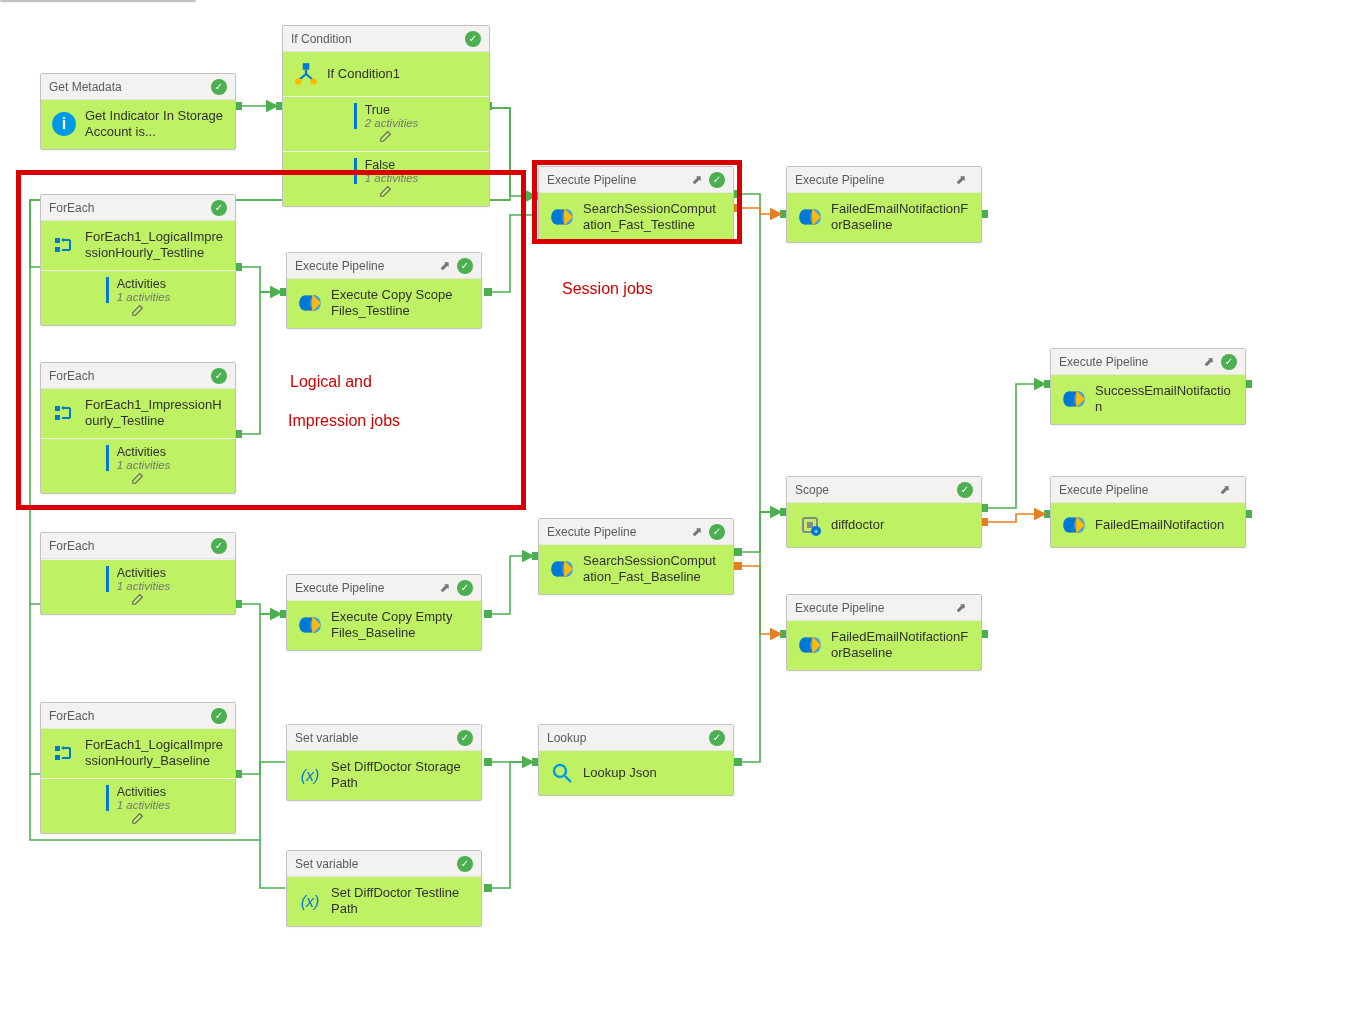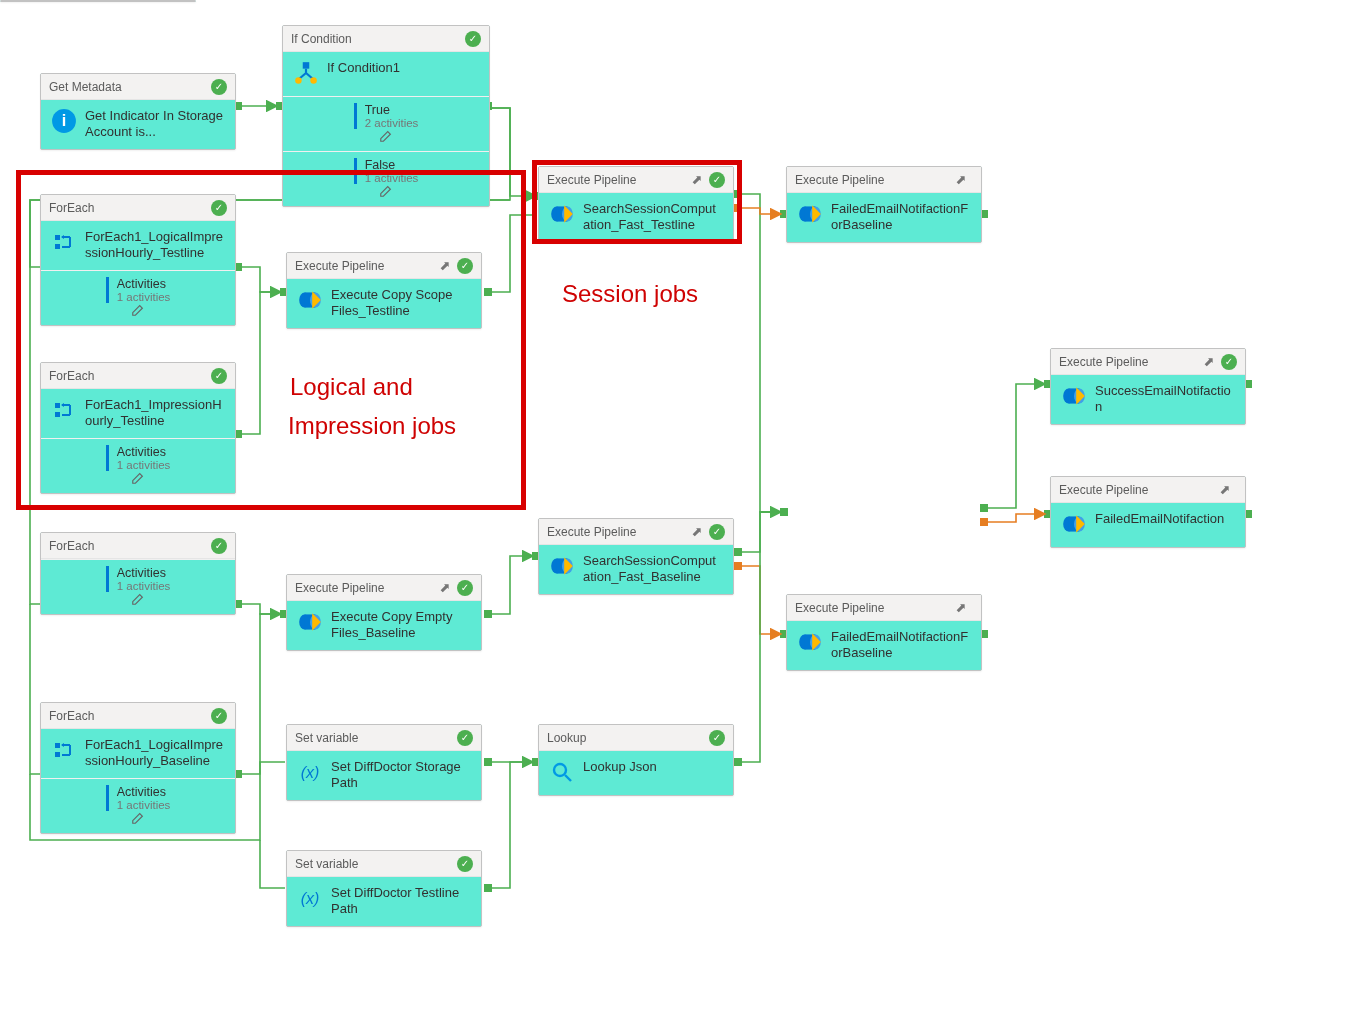--- a/index.html
+++ b/index.html
@@ -9,41 +9,42 @@
     position: relative;
     width: 1348px;
     height: 1012px;
     overflow: hidden;
   }
   .canvas { position: relative; width: 100%; height: 100%; }
 
   .node {
     position: absolute;
     width: 196px;
-    background: #5eead4;
+    background: #bef264;
     border: 1px solid #c2c2c2;
     border-radius: 2px;
     box-shadow: 0 1px 2px rgba(0,0,0,0.06);
     font-size: 12.5px;
     color: #323130;
   }
   .node-header {
     display: flex;
     align-items: center;
     justify-content: space-between;
     padding: 4px 8px;
     background: #f3f2f1;
     border-bottom: 1px solid #e5e5e5;
     color: #5b5b5b;
     font-size: 12px;
     height: 26px;
   }
   .node-header .type-label { flex: 1; }
   .node-body {
     display: flex;
+    align-items: center;
     gap: 8px;
     padding: 8px 10px;
     min-height: 44px;
   }
   .node-body .title {
     font-size: 13px;
     color: #323130;
     line-height: 1.25;
     word-break: break-word;
   }
@@ -57,21 +58,21 @@
   }
   .sub-row .bar-wrap {
     display: flex;
     align-items: flex-start;
     gap: 8px;
     border-left: 3px solid #0078d4;
     padding-left: 8px;
     flex: 1;
   }
   .sub-row .sub-label { font-size: 12.5px; color: #323130; }
-  .sub-row .sub-count { font-size: 11.5px; color: #767676; }
+  .sub-row .sub-count { font-size: 11.5px; color: #767676; font-style: italic; }
 
   .status-badge {
     width: 16px; height: 16px; border-radius: 50%;
     background: #4caf50;
     display: inline-flex; align-items: center; justify-content: center;
     color: #fff; font-size: 10px; line-height: 1;
   }
   .status-badge::before { content: "✓"; }
 
   .expand-icon {
@@ -101,21 +102,21 @@
   
   .anno-box {
     position: absolute;
     border: 5px solid #d80000;
     background: transparent;
     pointer-events: none;
   }
   .anno-label {
     position: absolute;
     color: #cf0202;
-    font-size: 24px;
+    font-size: 16px;
   }
 </style>
 </head>
 <body>
 
 <div class="canvas">
 
 <svg class="connectors">
   <defs>
     <marker id="ag" markerWidth="8" markerHeight="8" refX="7" refY="4" orient="auto">
@@ -469,20 +470,37 @@
             <ellipse cx="7" cy="12" rx="5" ry="7" fill="#0078d4"></ellipse>
             <rect x="7" y="5" width="10" height="14" fill="#0078d4"></rect>
             <ellipse cx="17" cy="12" rx="5" ry="7" fill="#40a0e8"></ellipse>
             <path d="M14 4 L22 12 L14 20" fill="#ffb900"></path>
           </svg>
     </span>
     <span class="title">FailedEmailNotifactionForBaseline</span>
   </div>
 </div>
 
+<div class="node" style="left:786px; top:476px">
+  <div class="node-header">
+    <span class="type-label">Scope</span>
+    <span class="status-badge"></span>
+  </div>
+  <div class="node-body">
+    <span class="ic">
+      <svg viewBox="0 0 24 24" width="24" height="24">
+            <rect x="5" y="5" width="14" height="14" rx="2" fill="none" stroke="#888" stroke-width="2"></rect>
+            <rect x="9" y="9" width="6" height="6" fill="#888"></rect>
+            <circle cx="18" cy="18" r="5" fill="#0078d4"></circle>
+            <text x="18" y="21" font-size="8" fill="#fff" text-anchor="middle">+</text>
+          </svg>
+    </span>
+    <span class="title">diffdoctor</span>
+  </div>
+</div>
 
 <div class="node" style="left:1050px; top:348px">
   <div class="node-header">
     <span class="type-label">Execute Pipeline</span>
     <span class="expand-icon">⬈</span>
     <span class="status-badge"></span>
   </div>
   <div class="node-body">
     <span class="ic">
       <svg viewBox="0 0 24 24" width="26" height="26">

